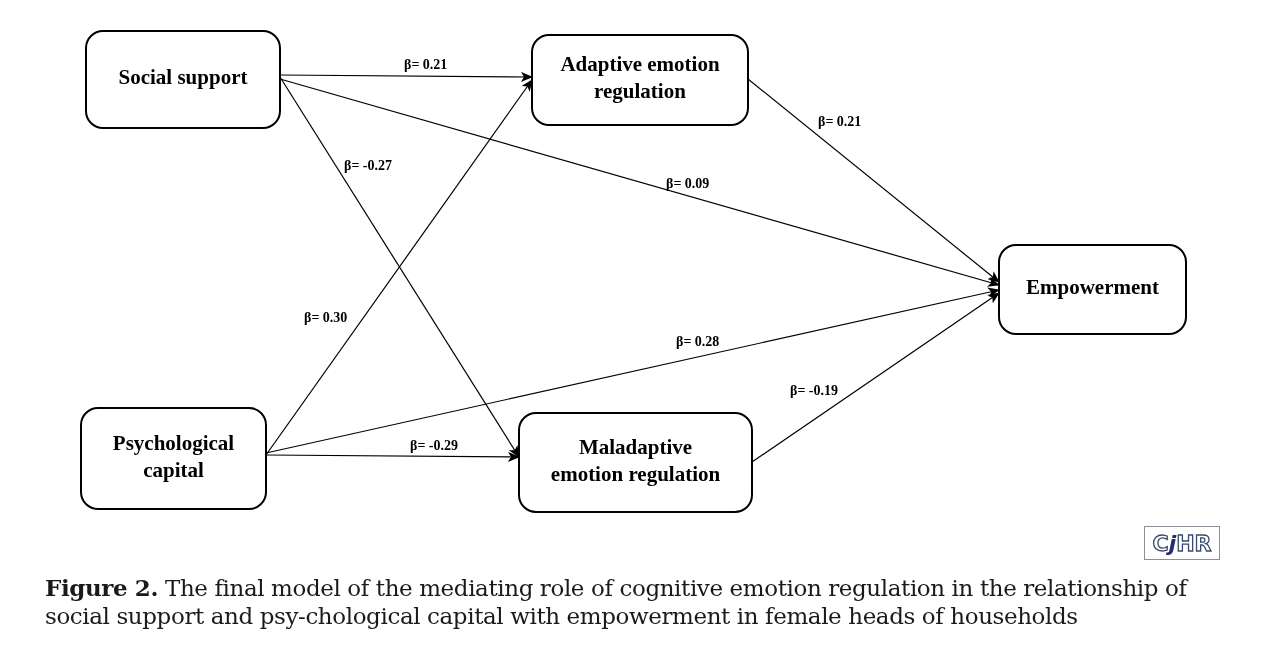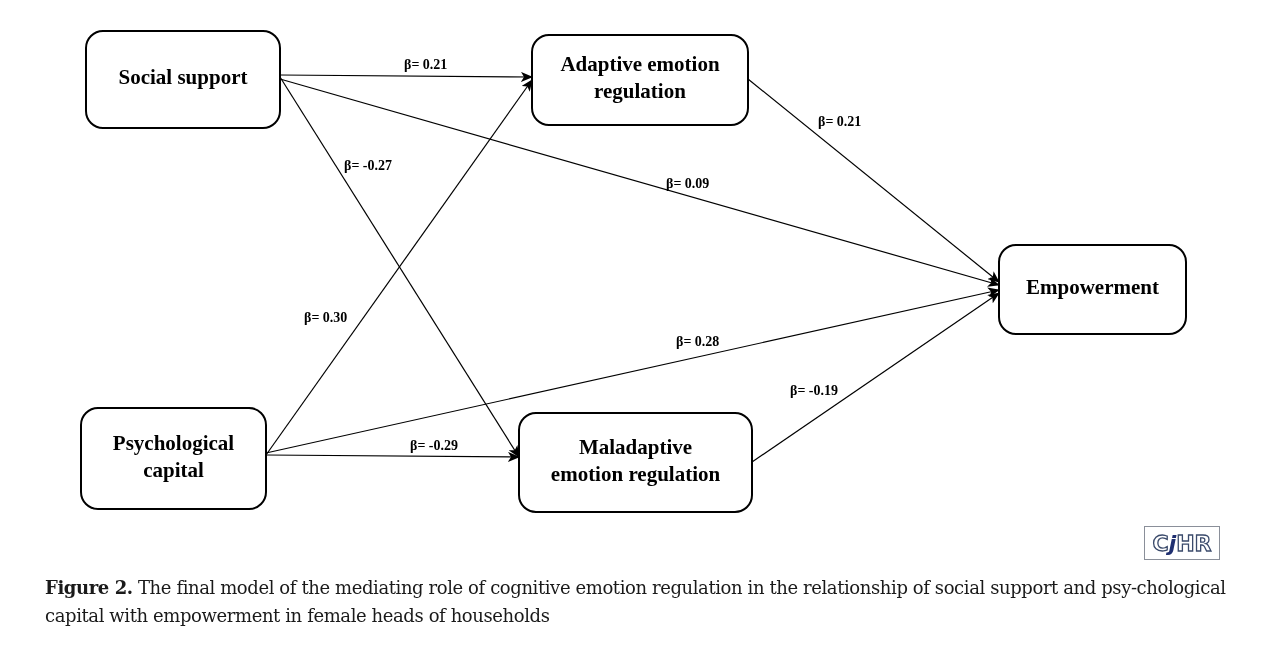--- a/index.html
+++ b/index.html
@@ -66,21 +66,21 @@
       color: #1f2f70;
       -webkit-text-stroke: 0;
       font-style: italic;
     }
     .caption {
       position: absolute;
       left: 45px;
       top: 574px;
       width: 1185px;
       font-family: "DejaVu Serif", "Liberation Serif", serif;
-      font-size: 18px;
+      font-size: 23px;
       line-height: 28px;
       color: #1a1a1a;
       letter-spacing: -0.4px;
     }
     .caption .caption-label {
       font-weight: bold;
     }
   </style>
 </head>
 <body>

